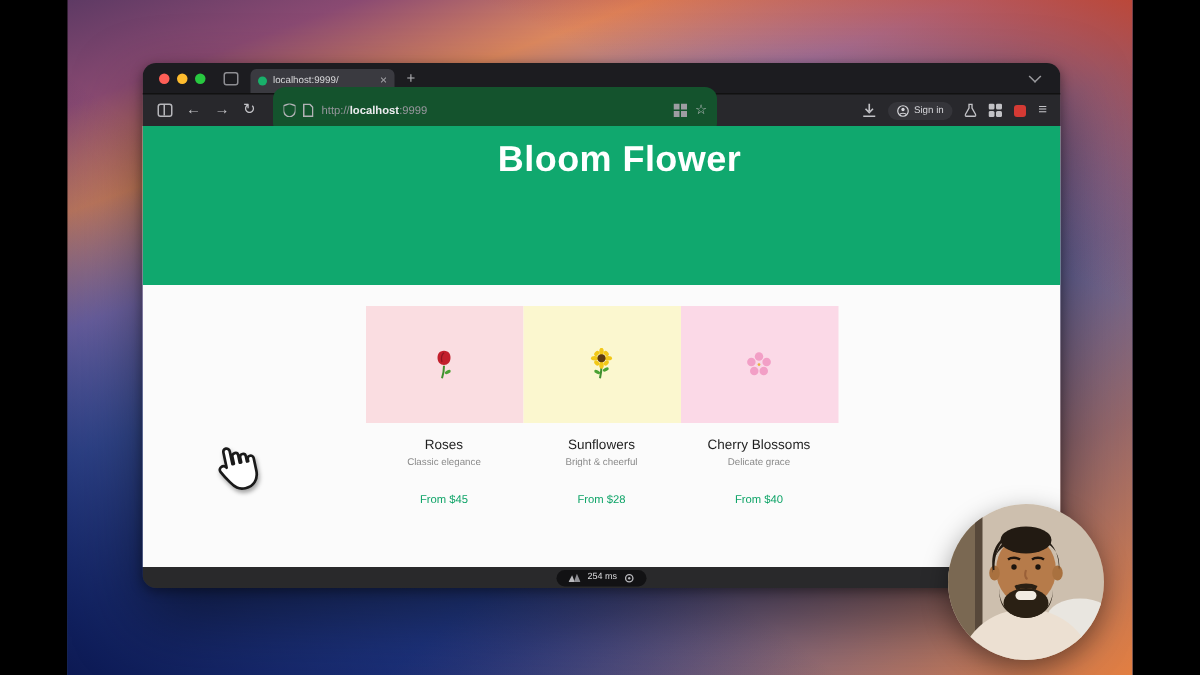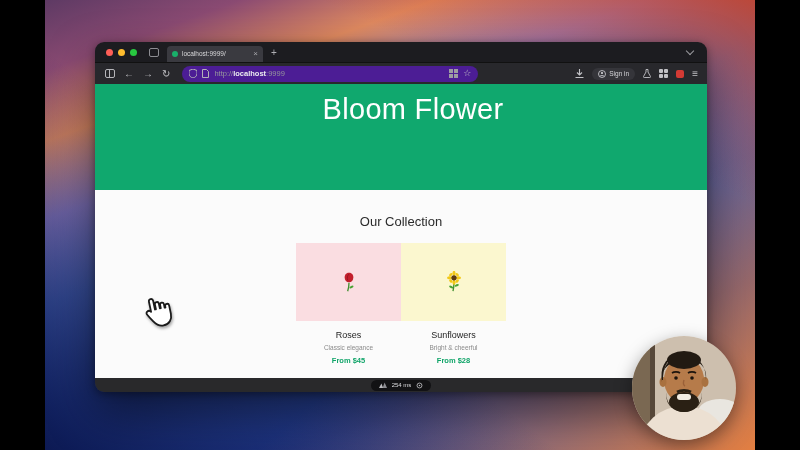--- a/index.html
+++ b/index.html
@@ -36,48 +36,48 @@
   .tab-spacer { flex:1; }
   .chev { width:6px; height:6px; border-right:1.5px solid #9a9a9e; border-bottom:1.5px solid #9a9a9e;
     transform:rotate(45deg); margin-right:14px; margin-top:-3px; }
 
   .navbar { height:22px; background:#28282c; display:flex; align-items:center; flex:none;
     border-top:1px solid #111; }
   .nav-ic { color:#c2c2c6; font-size:10px; line-height:1; margin-left:9px; }
   .sidebar-ic { width:10px; height:9px; border:1px solid #b6b6ba; border-radius:2px; margin-left:10px;
     position:relative; }
   .sidebar-ic::after{content:""; position:absolute; left:3px; top:0; bottom:0; width:1px; background:#b6b6ba;}
-  .urlbar { margin-left:12px; width:296px; height:16px; background:#4c1d95; border-radius:8px;
-    display:flex; align-items:center; padding:0 7px; gap:5px; }
+  .urlbar { margin-left:12px; width:296px; height:16px; background:#14532d; border-radius:8px;
+    display:flex; align-items:center; padding:16px 7px; gap:5px; }
   .url-text { font-size:7.5px; color:#96969c; white-space:nowrap; flex:1; }
   .url-text b { color:#ececef; font-weight:bold; }
   .mini-svg { flex:none; display:block; }
   .right-ics { display:flex; align-items:center; margin-left:auto; margin-right:9px; gap:8px; }
   .signin { display:flex; align-items:center; gap:3px; background:#35353a; border-radius:8px;
     padding:2px 6px; }
   .signin span { font-size:6.5px; color:#d6d6da; }
   .red-ext { width:8px; height:8px; border-radius:2px; background:#d43a34; }
   .burger { color:#c2c2c6; font-size:10px; }
 
   .content { flex:1; background:#fbfbfb; overflow:hidden; }
   .hero { height:106px; background:#10a86e; text-align:center; }
-  .hero h1 { color:#fff; font-size:29px; font-weight:400; letter-spacing:0.3px; padding-top:9px;padding-left:24px; }
+  .hero h1 { color:#fff; font-size:24px; font-weight:700; letter-spacing:0.3px; padding-top:9px;padding-left:24px; }
   .cta { display:inline-block; margin-top:7px; width:118px; height:23px; line-height:23px;
     background:#fff; color:#10a86e; font-size:8px; font-weight:bold; border:none; border-radius:2px;
     text-align:center; }
   .collection { text-align:center; }
   .collection h2 { font-size:13px; font-weight:500; color:#2b2b2b; padding-top:24px; }
   .cards { display:flex; justify-content:center; gap:0; margin-top:14px; }
   .card { width:105px; }
   .thumb { width:105px; height:78px; display:flex; align-items:center; justify-content:center; }
   .bg-rose{background:#fadde1;} .bg-sun{background:#fbf7cf;}
   .bg-tulip{background:#eadef8;} .bg-cherry{background:#fbd9e7;}
   .c-name { margin-top:9px; font-size:9px; color:#1f1f1f; }
   .c-sub  { margin-top:4px; font-size:6.5px; color:#8a8a8a; }
-  .c-price{ margin-top:5px; font-size:7.5px; font-weight:bold; color:#0fa468; }
+  .c-price{ margin-top:16px; font-size:7.5px; font-weight:normal; color:#0fa468; }
 
   .bottombar { height:14px; background:#29292b; flex:none; display:flex; align-items:center;
     justify-content:center; }
   .rec-pill { height:11px; background:#121214; border-radius:6px; display:flex; align-items:center;
     gap:5px; padding:0 8px; }
   .rec-pill span { font-size:6px; color:#dcdcde; }
 
   
   .webcam { position:absolute; left:587px; top:336px; width:104px; height:104px; border-radius:50%;
     overflow:hidden; box-shadow:0 6px 18px rgba(0,0,0,0.4); }
@@ -159,21 +159,20 @@
           <div class="burger">≡</div>
         </div>
       </div>
 
       <div class="content">
         <div class="hero">
           <h1>Bloom Flower</h1>
         </div>
 
         <div class="collection">
-          <h2>Our Collection</h2>
           <div class="cards">
 
             <div class="card">
               <div class="thumb bg-rose">
                 <svg width="20" height="22" viewBox="0 0 24 26">
                   <path d="M12 14 C12 18 11.4 21 10.4 24" stroke="#3f8f2f" stroke-width="1.6" fill="none"></path>
                   <ellipse cx="15" cy="19" rx="2.6" ry="1.3" fill="#4aa233" transform="rotate(-25 15 19)"></ellipse>
                   <path d="M12 2 C8 2 6.8 5 6.8 7.6 C6.8 11 9 13.4 12 13.4 C15 13.4 17.2 11 17.2 7.6 C17.2 5 16 2 12 2 Z" fill="#c21f2c"></path>
                   <path d="M12 3.5 C10 5 9.6 8 10.4 11" stroke="#8f1420" stroke-width="1" fill="none"></path>
                 </svg>
@@ -201,20 +200,38 @@
                   </g>
                   <circle cx="12" cy="8" r="3.2" fill="#5c3a10"></circle>
                 </svg>
               </div>
               <div class="c-name">Sunflowers</div>
               <div class="c-sub">Bright &amp; cheerful</div>
               <div class="c-price">From $28</div>
             </div>
 
 
+            <div class="card">
+              <div class="thumb bg-cherry">
+                <svg width="20" height="20" viewBox="0 0 24 24">
+                  <g fill="#f29fc6">
+                    <circle cx="12" cy="5.6" r="3.4"></circle>
+                      <circle cx="18.1" cy="10" r="3.4"></circle>
+                    <circle cx="15.8" cy="17.2" r="3.4"></circle>
+                      <circle cx="8.2" cy="17.2" r="3.4"></circle>
+                    <circle cx="5.9" cy="10" r="3.4"></circle>
+                  </g>
+                  <circle cx="12" cy="12" r="2.4" fill="#f7d6e6"></circle>
+                  <circle cx="12" cy="12" r="1.1" fill="#e8b23a"></circle>
+                </svg>
+              </div>
+              <div class="c-name">Cherry Blossoms</div>
+              <div class="c-sub">Delicate grace</div>
+              <div class="c-price">From $40</div>
+            </div>
 
           </div>
         </div>
       </div>
 
       <div class="bottombar">
         <div class="rec-pill">
           <svg width="8" height="6" viewBox="0 0 8 6">
             <path d="M0 6 L2.4 1.5 L4.2 6 Z" fill="#b9b9bd"></path>
             <path d="M3.6 6 L5.6 0.5 L8 6 Z" fill="#8d8d92"></path>

